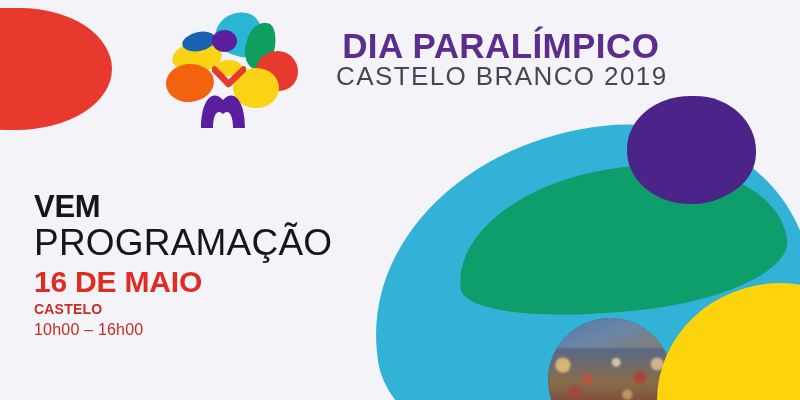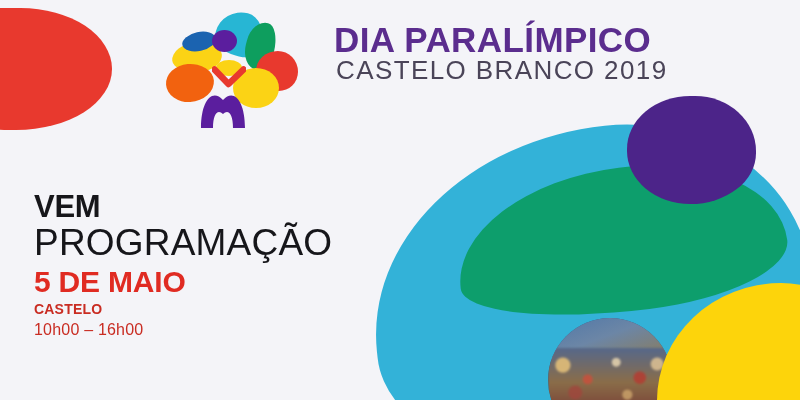--- a/index.html
+++ b/index.html
@@ -118,21 +118,21 @@
   .lg-orange { left: 8px;   top: 56px; width: 48px; height: 38px;
                background:#f2620f; border-radius:48% 52% 52% 48% / 50% 48% 52% 50%; transform: rotate(-4deg); }
   .lg-yellow2{ left: 58px;  top: 52px; width: 26px; height: 16px;
                background:#fbd315; border-radius:50%; }
   .lg-yellow3{ left: 75px;  top: 60px; width: 46px; height: 40px;
                background:#fbd315; border-radius:50%; }
   .lg-chevron{ left: 54px;  top: 58px; width: 34px; height: 22px; }
   .lg-purple2{ left: 42px;  top: 79px; width: 46px; height: 42px; }
 
   
-  .header-text { left: 334px; top: 22px; }
+  .header-text { left: 334px; top: 28px; text-align: center; }
   .title-main {
     margin: 0;
     font-size: 35px;
     line-height: 1;
     font-weight: 700;
     letter-spacing: .4px;
     color: #5b2d8e;
     white-space: nowrap;
   }
   .title-sub {
@@ -234,18 +234,18 @@
   </div>
 
   <div class="shape header-text">
     <h1 class="title-main">DIA PARALÍMPICO</h1>
     <h2 class="title-sub">CASTELO BRANCO 2019</h2>
   </div>
 
   <div class="shape left-text">
     <p class="line-vem">VEM</p>
     <p class="line-prog">PROGRAMAÇÃO</p>
-    <p class="line-date">5 DE MAIO</p>
+    <p class="line-date">16 DE MAIO</p>
     <p class="line-place">CASTELO</p>
     <p class="line-time">10h00 – 16h00</p>
   </div>
 
 </div>
 
 </body></html>

